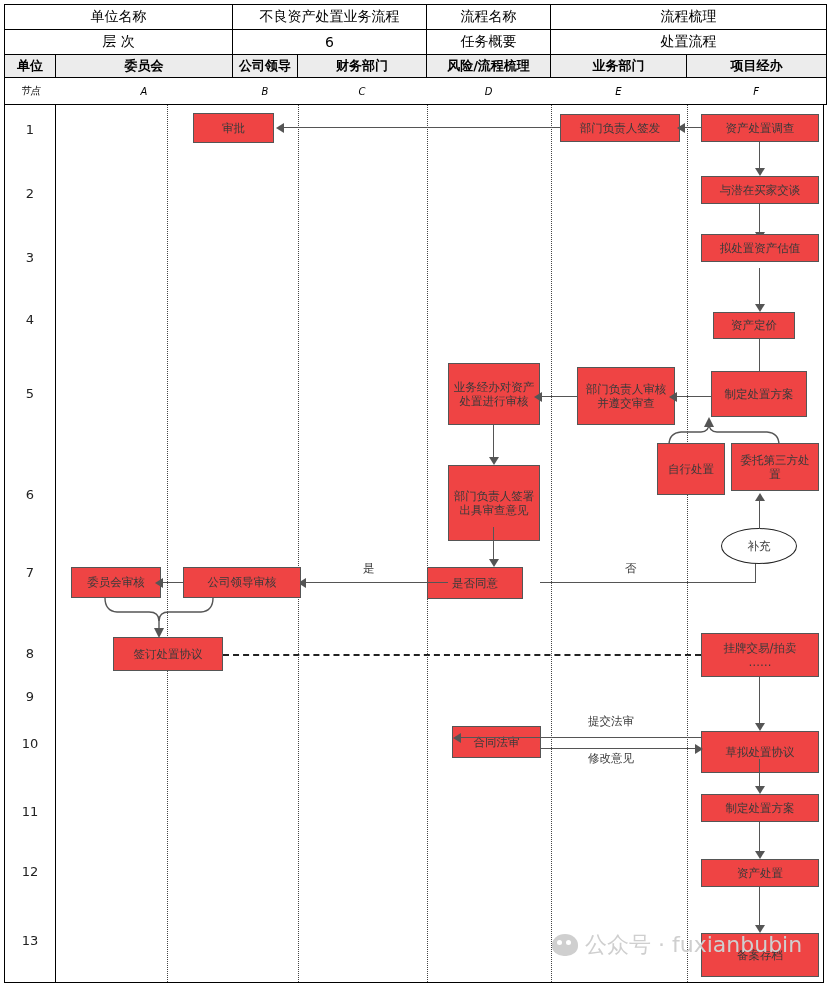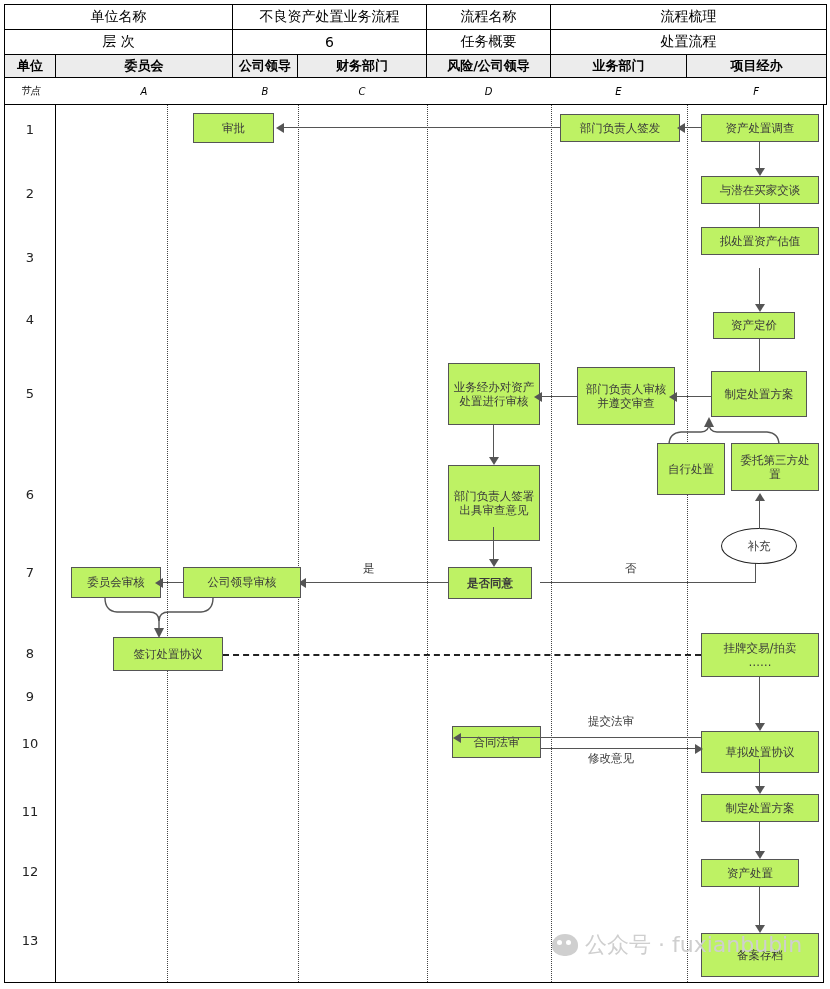--- a/index.html
+++ b/index.html
@@ -19,21 +19,21 @@
   
   #canvas{position:absolute;left:4px;top:105px;width:820px;height:878px;
           border-left:1px solid #000;border-right:1px solid #000;border-bottom:1px solid #000;
           box-sizing:border-box;}
   .vdiv{position:absolute;top:0;bottom:0;width:0;border-left:1px dotted #444;}
   .solidv{position:absolute;top:0;bottom:0;width:0;border-left:1px solid #000;}
 
   .rownum{position:absolute;font-size:13px;color:#222;text-align:center;width:50px;left:0;}
 
   
-  .box{position:absolute;border:1px solid #555;background:#bef264;box-sizing:border-box;
+  .box{position:absolute;border:1px solid #555;background:#ef4444;box-sizing:border-box;
        display:flex;align-items:center;justify-content:center;text-align:center;
        font-size:11.5px;line-height:1.25;color:#3a3a3a;padding:2px 3px;}
   .box.b2{border:1.6px solid #555;}
   .ell{position:absolute;border:1.4px solid #222;border-radius:50%;background:#fff;
        display:flex;align-items:center;justify-content:center;font-size:11.5px;color:#3a3a3a;}
 
   
   .ln{position:absolute;background:#555;}
   .lnh{height:1.4px;}
   .lnv{width:1.4px;}
@@ -81,21 +81,21 @@
       <td colspan="3">层    次</td>
       <td colspan="2">6</td>
       <td>任务概要</td>
       <td colspan="2">处置流程</td>
     </tr>
     <tr class="hrow3">
       <td>单位</td>
       <td colspan="2">委员会</td>
       <td>公司领导</td>
       <td>财务部门</td>
-      <td>风险/公司领导</td>
+      <td>风险/流程梳理</td>
       <td>业务部门</td>
       <td>项目经办</td>
     </tr>
     <tr class="hrow4">
       <td class="first">节点</td>
       <td colspan="2">A</td>
       <td>B</td>
       <td>C</td>
       <td>D</td>
       <td>E</td>
@@ -136,21 +136,21 @@
 
     <div class="ln lnh" style="left:278px;top:22px;width:277px;"></div>
     <div class="arrow ar-left" style="left:271px;top:18px;"></div>
 
     <div class="ln lnv" style="left:754px;top:37px;height:28px;"></div>
     <div class="arrow ar-down" style="left:750px;top:63px;"></div>
     <div class="box b2" style="left:696px;top:71px;width:118px;height:28px;">与潜在买家交谈</div>
 
     <div class="ln lnv" style="left:754px;top:99px;height:30px;"></div>
     <div class="arrow ar-down" style="left:750px;top:127px;"></div>
-    <div class="box b2" style="left:696px;top:122px;width:118px;height:28px;">拟处置资产估值</div>
+    <div class="box b2" style="left:696px;top:129px;width:118px;height:28px;">拟处置资产估值</div>
 
     <div class="ln lnv" style="left:754px;top:163px;height:38px;"></div>
     <div class="arrow ar-down" style="left:750px;top:199px;"></div>
     <div class="box b2" style="left:708px;top:207px;width:82px;height:27px;">资产定价</div>
 
     <div class="ln lnv" style="left:754px;top:234px;height:38px;"></div>
     <div class="arrow ar-down" style="left:750px;top:270px;"></div>
     <div class="box b2" style="left:706px;top:266px;width:96px;height:46px;">制定处置方案</div>
 
     <svg class="brace" style="left:650px;top:310px;width:140px;height:32px;" viewBox="0 0 140 32">
@@ -168,21 +168,21 @@
     <div class="box b2" style="left:443px;top:258px;width:92px;height:62px;">业务经办对资产处置进行审核</div>
     <div class="ln lnh" style="left:535px;top:291px;width:37px;"></div>
     <div class="arrow ar-left" style="left:529px;top:287px;"></div>
 
     <div class="ln lnv" style="left:488px;top:320px;height:36px;"></div>
     <div class="arrow ar-down" style="left:484px;top:352px;"></div>
     <div class="box b2" style="left:443px;top:360px;width:92px;height:76px;">部门负责人签署出具审查意见</div>
 
     <div class="ln lnv" style="left:488px;top:422px;height:36px;"></div>
     <div class="arrow ar-down" style="left:484px;top:454px;"></div>
-    <div class="box b2" style="left:443px;top:462px;width:84px;height:32px;font-weight:bold;">是否同意</div>
+    <div class="box b2" style="left:422px;top:462px;width:96px;height:32px;">是否同意</div>
 
     <div class="ln lnh" style="left:300px;top:477px;width:143px;"></div>
     <div class="arrow ar-left" style="left:293px;top:473px;"></div>
     <div class="elabel" style="left:358px;top:456px;">是</div>
 
     <div class="box b2" style="left:178px;top:462px;width:118px;height:31px;">公司领导审核</div>
     <div class="box b2" style="left:66px;top:462px;width:90px;height:31px;">委员会审核</div>
     <div class="ln lnh" style="left:156px;top:477px;width:22px;"></div>
     <div class="arrow ar-left" style="left:150px;top:473px;"></div>
 
@@ -219,21 +219,21 @@
     <div class="ln lnh" style="left:536px;top:643px;width:160px;"></div>
     <div class="arrow ar-right" style="left:690px;top:639px;"></div>
     <div class="elabel" style="left:583px;top:646px;">修改意见</div>
 
     <div class="ln lnv" style="left:754px;top:654px;height:30px;"></div>
     <div class="arrow ar-down" style="left:750px;top:681px;"></div>
     <div class="box b2" style="left:696px;top:689px;width:118px;height:28px;">制定处置方案</div>
 
     <div class="ln lnv" style="left:754px;top:717px;height:32px;"></div>
     <div class="arrow ar-down" style="left:750px;top:746px;"></div>
-    <div class="box b2" style="left:696px;top:754px;width:98px;height:28px;">资产处置</div>
+    <div class="box b2" style="left:696px;top:754px;width:118px;height:28px;">资产处置</div>
 
     <div class="ln lnv" style="left:754px;top:782px;height:42px;"></div>
     <div class="arrow ar-down" style="left:750px;top:820px;"></div>
     <div class="box b2" style="left:696px;top:828px;width:118px;height:44px;">备案存档</div>
 
   </div>
 
   <div id="wm">
     <span class="wmicon"></span>
     <span>公众号 · fuxianbubin</span>

